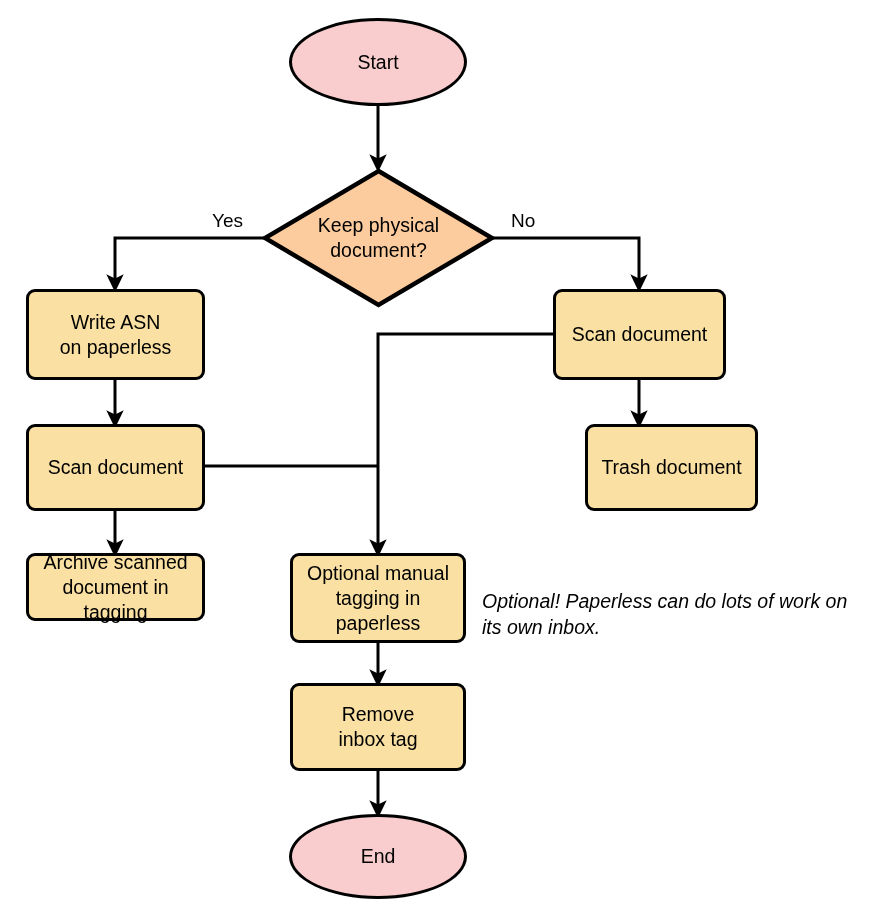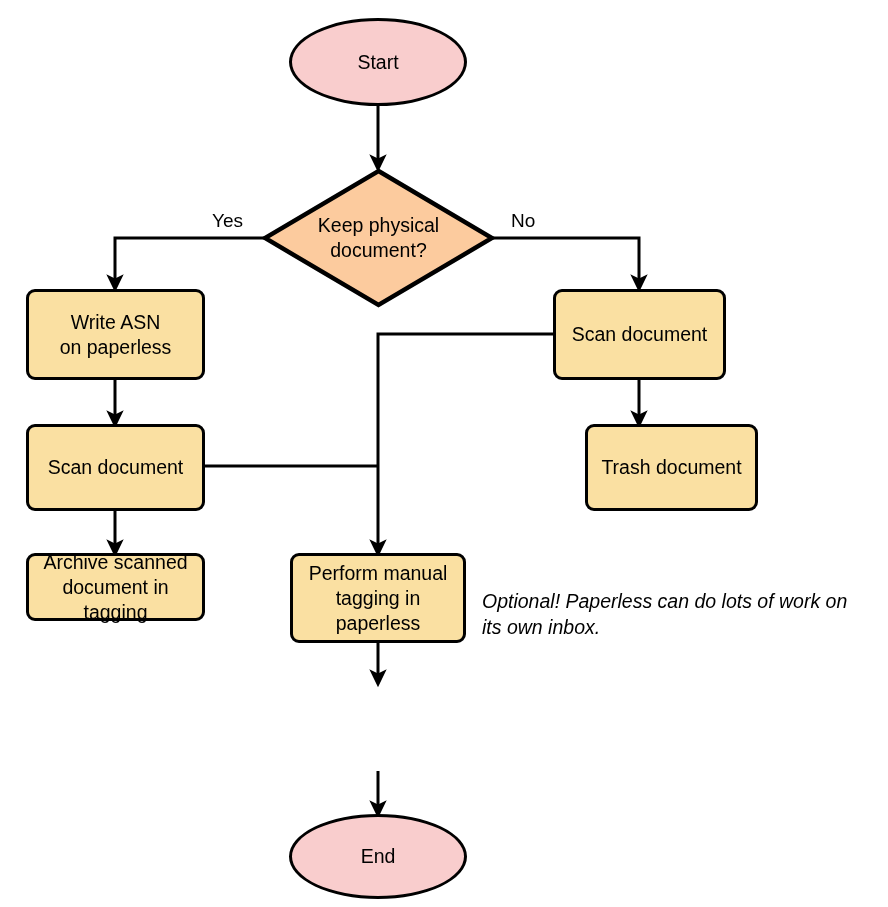--- a/index.html
+++ b/index.html
@@ -149,25 +149,29 @@
 
   <div class="node process" style="left:553px; top:289px; width:173px; height:91px;">
     <span>Scan document</span>
   </div>
 
   <div class="node process" style="left:553px; top:424px; width:173px; height:87px;margin-left:32px;">
     <span>Trash document</span>
   </div>
 
   <div class="node process" style="left:290px; top:553px; width:176px; height:90px; flex-direction:column;">
-    <div>Perform manual</div>
+    <div>Optional manual</div>
     <div>tagging in</div>
     <div>paperless</div>
   </div>
 
+  <div class="node process" style="left:290px; top:683px; width:176px; height:88px; flex-direction:column;">
+    <div>Remove</div>
+    <div>inbox tag</div>
+  </div>
 
   <div class="node terminal" style="left:289px; top:814px; width:178px; height:85px;">
     <span>End</span>
   </div>
 
   <div class="note" style="left:482px; top:588px; width:400px;">
     <div>Optional! Paperless can do lots of work on</div>
     <div>its own inbox.</div>
   </div>
 

